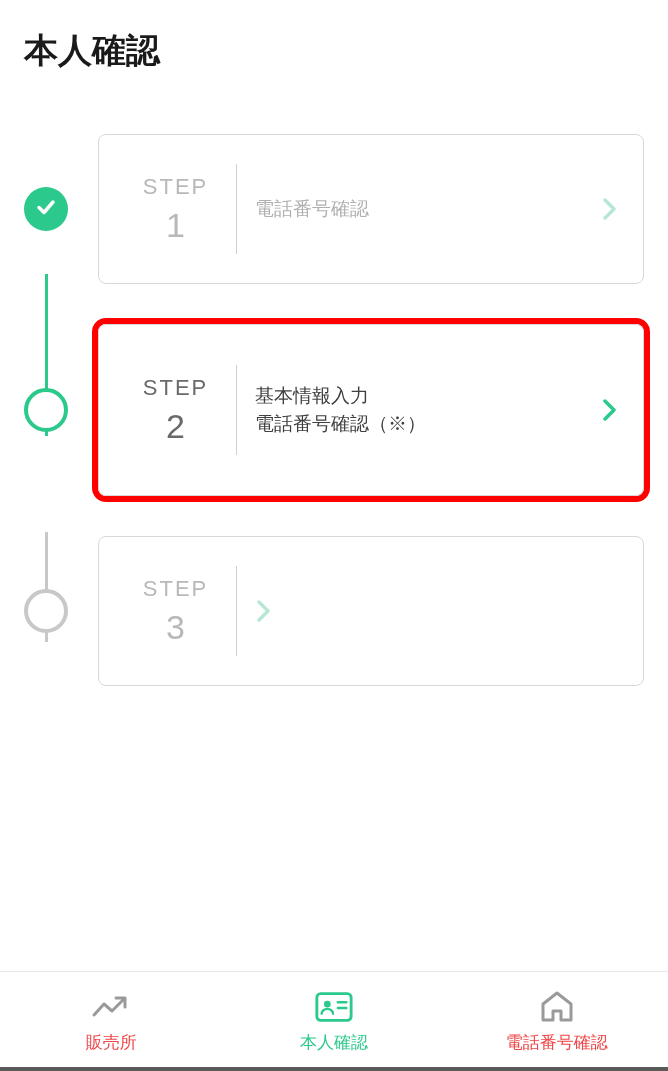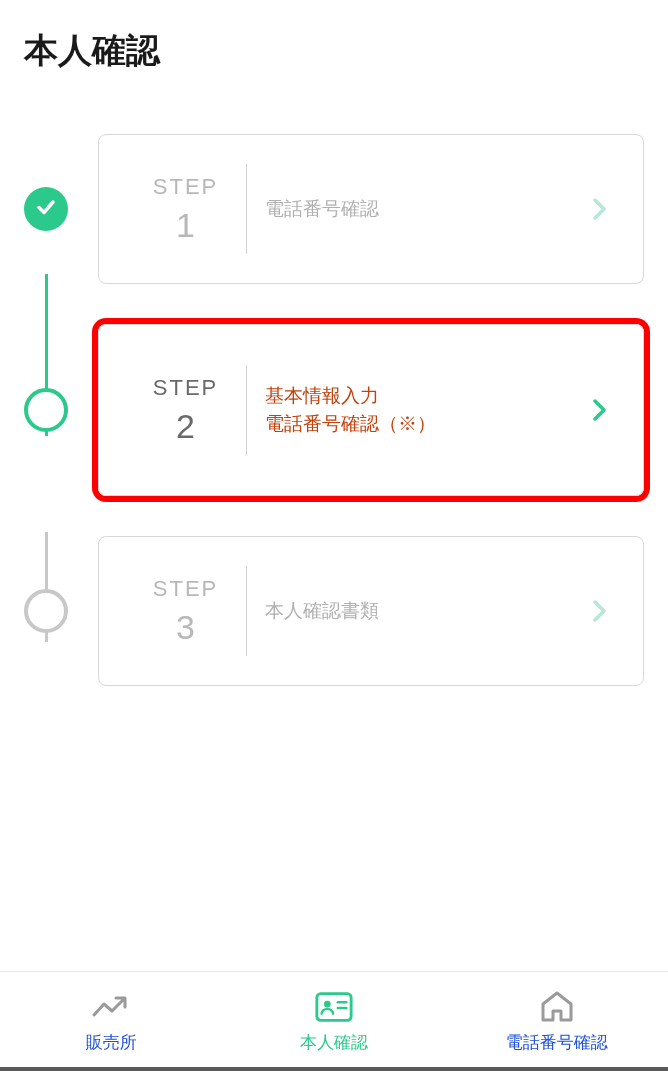--- a/index.html
+++ b/index.html
@@ -58,21 +58,21 @@
       background: #2cc98c;
       z-index: 1;
     }
     .connector.c1 { top: 200px; height: 162px; }
     .connector.c2 { top: 458px; height: 110px; background: #c8c8c8; }
     .step-card {
       flex: 1;
       margin-left: 30px;
       border: 1px solid #d8d8d8;
       border-radius: 8px;
-      padding: 24px 34px;
+      padding: 24px 24px;
       display: flex;
       align-items: center;
       min-height: 150px;
       position: relative;
     }
     .step-card.highlighted {
       box-shadow: 0 0 0 6px #ff0000;
       min-height: 172px;
     }
     .step-label-block {
@@ -97,21 +97,21 @@
       height: 90px;
       background: #d0d0d0;
       margin: 0 18px 0 8px;
     }
     .step-content {
       flex: 1;
       color: #b0b0b0;
       font-size: 19px;
       line-height: 1.5;
     }
-    .step-content.current { color: #c2410c; }
+    .step-content.current { color: #404040; }
     .step-chevron {
       flex-shrink: 0;
       width: 18px;
       height: 18px;
       display: flex;
       align-items: center;
       justify-content: center;
     }
     .step-chevron.dim svg path { stroke: #b7e8d3; }
     .step-chevron.bright svg path { stroke: #2cc98c; }
@@ -136,21 +136,21 @@
     }
     .nav-icon {
       width: 40px;
       height: 36px;
       display: flex;
       align-items: center;
       justify-content: center;
     }
     .nav-label {
       font-size: 17px;
-      color: #1d4ed8;
+      color: #ef4444;
     }
     .nav-label.active { color: #2cc98c; font-weight: 500; }
     .bottom-edge {
       position: absolute;
       bottom: 0; left: 0; right: 0;
       height: 4px;
       background: #5a5a5a;
     }
   </style>
 </head>
@@ -206,21 +206,20 @@
   </div>
 
   <div class="step-row">
     <div class="step-indicator pending"></div>
     <div class="step-card">
       <div class="step-label-block">
         <div class="step-label-text">STEP</div>
         <div class="step-label-num">3</div>
       </div>
       <div class="step-divider"></div>
-      <div class="step-content">本人確認書類</div>
       <div class="step-chevron dim">
         <svg width="14" height="22" viewBox="0 0 14 22" fill="none">
             <path d="M2 2L11 11L2 20" stroke-width="3.5" stroke-linecap="round" stroke-linejoin="round"></path>
           </svg>
       </div>
     </div>
   </div>
 </div>
 
 <nav class="bottom-nav">

